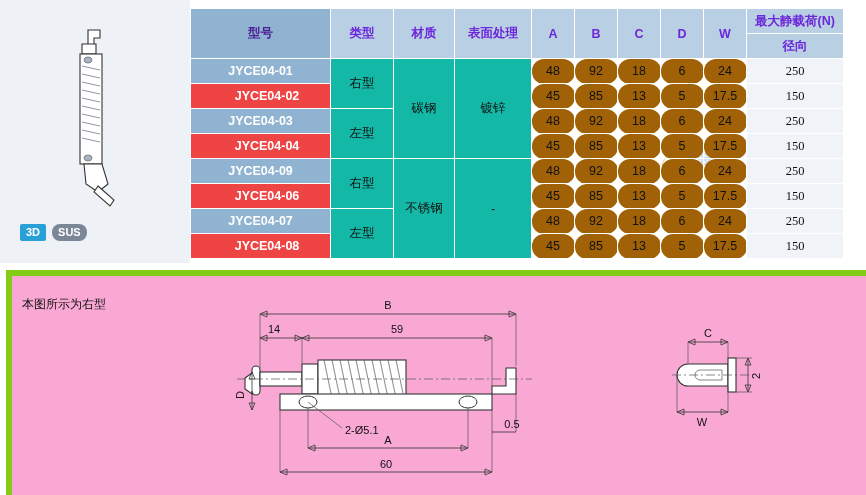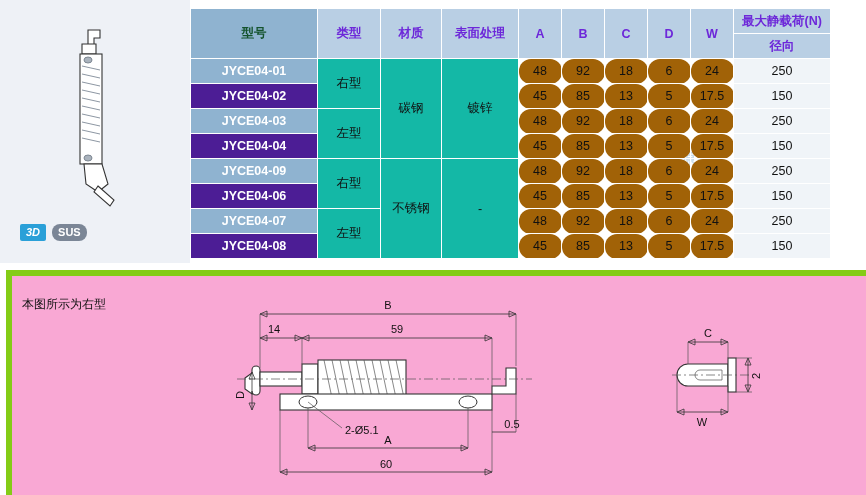--- a/index.html
+++ b/index.html
@@ -54,21 +54,21 @@
     gap: 6px;
   }
   .badge {
     font-size: 11px;
     font-weight: bold;
     color: #fff;
     padding: 2px 6px;
     border-radius: 2px;
     line-height: 13px;
   }
-  .badge.b3d { background: #2aa0d8; font-style: italic; }
+  .badge.b3d { background: #2aa0d8; }
   .badge.sus { background: #7b8696; border-radius: 8px; }
 
   
   .hinge-thumb {
     position: absolute;
     left: 62px;
     top: 24px;
     width: 70px;
     height: 190px;
   }
@@ -86,32 +86,32 @@
     text-align: center;
     vertical-align: middle;
     padding: 0;
     height: 24px;
   }
   table.spec thead th {
     background: #b9cfe4;
     font-weight: bold;
     color: #6d28d9;
   }
-  table.spec thead th.model { background: #8fb3d0; color: #14532d; width: 126px; }
+  table.spec thead th.model { background: #8fb3d0; color: #4c1d95; width: 126px; }
   td.model-cell {
     background: #8fb3d0;
     color: #ffffff;
     font-weight: bold;
     width: 126px;
     margin-left: 44px;
   }
-  td.model-cell.alt { background: #4c1d95; }
+  td.model-cell.alt { background: #ef4444; padding-left: 13px; }
   td.gray { background: #14b8a6; }
   td.num  { background: #a16207; width: 42px; border-radius: 12px; }
-  td.load { background: #f0f4f8; width: 96px; }
+  td.load { background: #f0f4f8; width: 96px; font-family: Liberation Serif, serif; }
   th.w-type { width: 62px; }
   th.w-mat  { width: 60px; }
   th.w-surf { width: 76px; }
   th.w-num  { width: 42px; }
   th.w-load { width: 96px; }
 
   
   .drawing {
     position: absolute;
     left: 6px;

